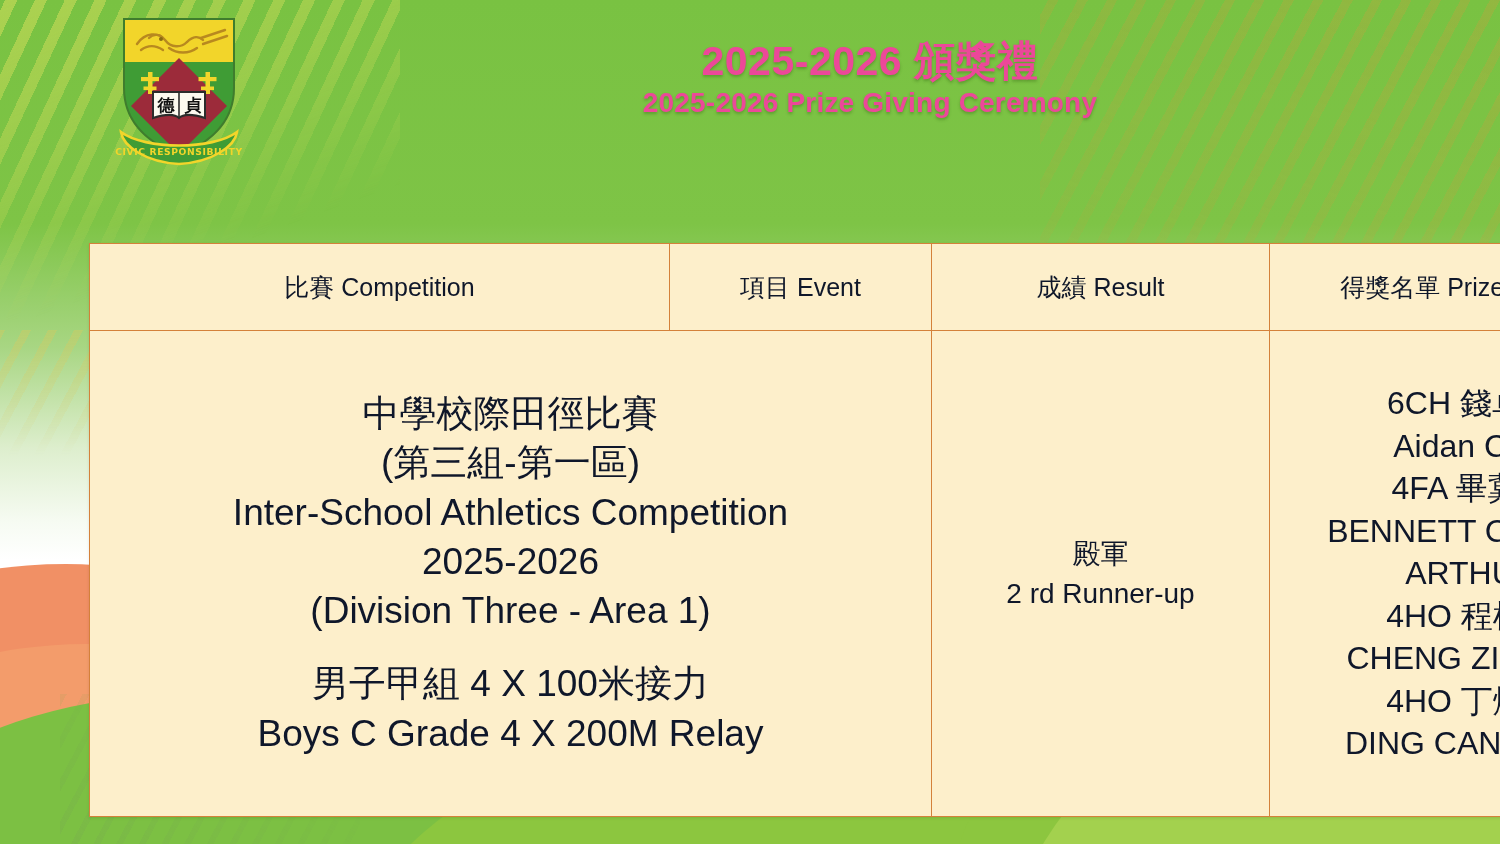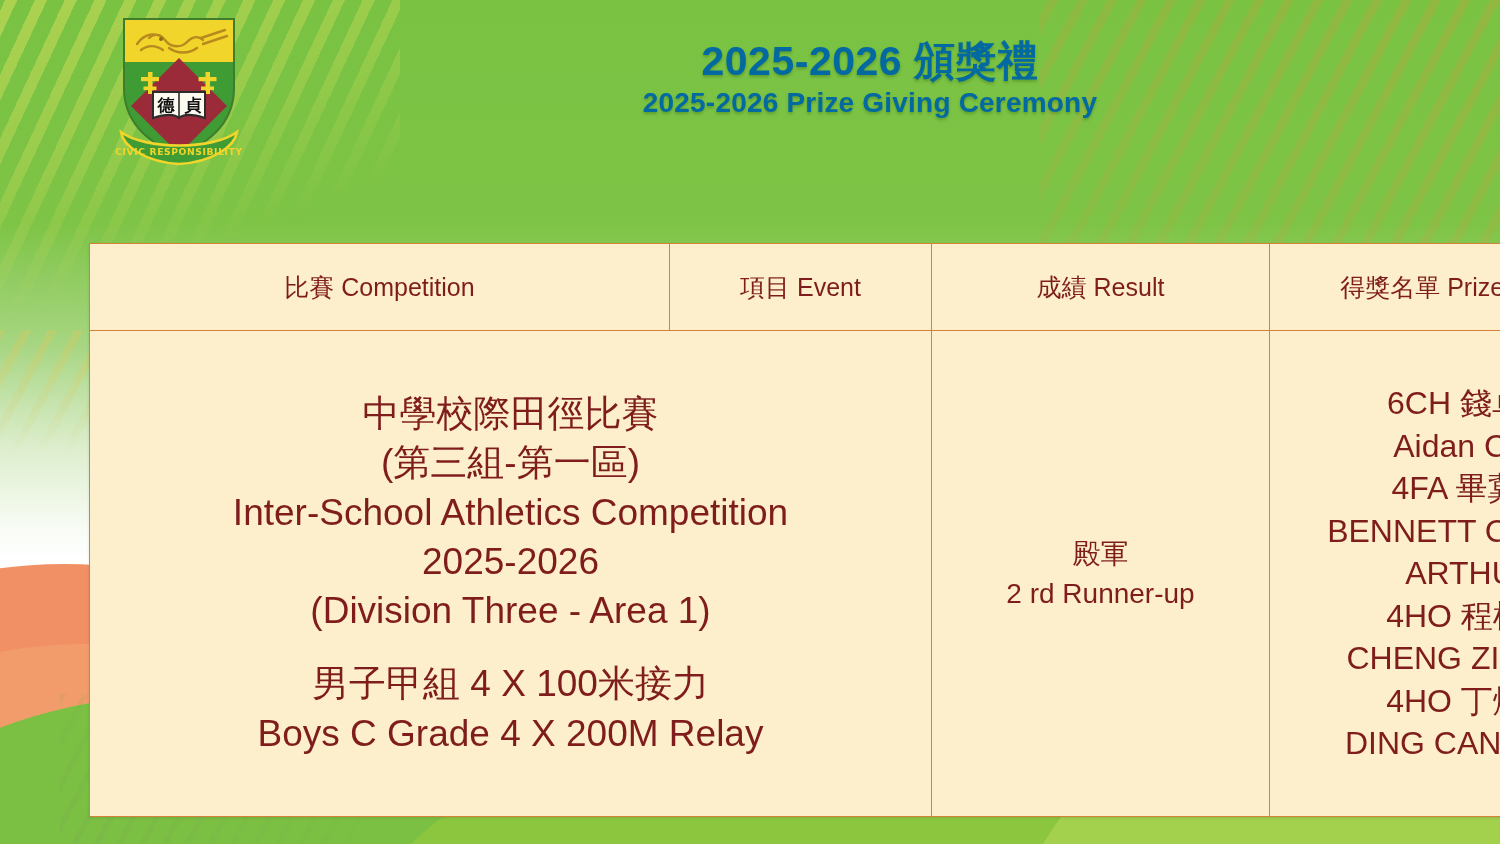--- a/index.html
+++ b/index.html
@@ -113,21 +113,21 @@
   .school-name .en{
     display:block;font-size:14.5px;font-weight:bold;color:#5aa83a;line-height:1.2;
     margin-top:1px;letter-spacing:0px;
     text-shadow:
       -1.6px -1.6px 0 #fff, 1.6px -1.6px 0 #fff, -1.6px 1.6px 0 #fff, 1.6px 1.6px 0 #fff,
       0 -2px 0 #fff, 0 2px 0 #fff, -2px 0 0 #fff, 2px 0 0 #fff;
   }
 
   
   .title-block{
-    position:absolute;left:380px;top:38px;width:980px;text-align:center;color:#0369a1;
+    position:absolute;left:380px;top:38px;width:980px;text-align:center;color:#ec4899;
   }
   .title-cn{
     font-size:41px;font-weight:bold;line-height:1.16;letter-spacing:0.5px;
     text-shadow:0 2px 3px rgba(60,110,25,0.45);
   }
   .title-en{
     font-size:28px;font-weight:bold;line-height:1.18;letter-spacing:0.2px;
     text-shadow:0 2px 3px rgba(60,110,25,0.45);
   }
 
@@ -135,21 +135,21 @@
   .prize-table{
     position:absolute;left:89px;top:243px;width:1324px;height:574px;
     border-collapse:collapse;table-layout:fixed;
     background:#FDEFCB;
     border:1.5px solid #D4813A;
     box-shadow:0 1px 3px rgba(0,0,0,0.10);
   }
   .prize-table td,.prize-table th{
     border:1.5px solid #D4813A;
     background:#FDEFCB;
-    color:#7f1d1d;
+    color:#0f172a;
     text-align:center;vertical-align:middle;
     padding:4px 12px;
   }
   .prize-table thead th{height:78px;font-size:25px;font-weight:normal;}
   .col-comp{width:580px;}
   .col-event{width:262px;}
   .col-result{width:338px;}
   .col-win{width:404px;}
 
   .cell-comp{font-size:37px;line-height:1.33;}

